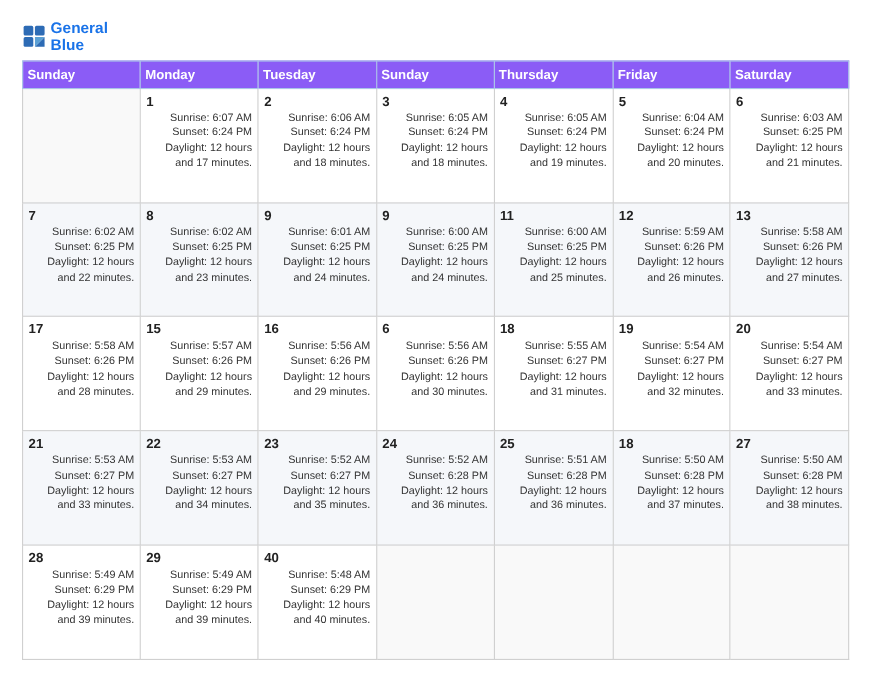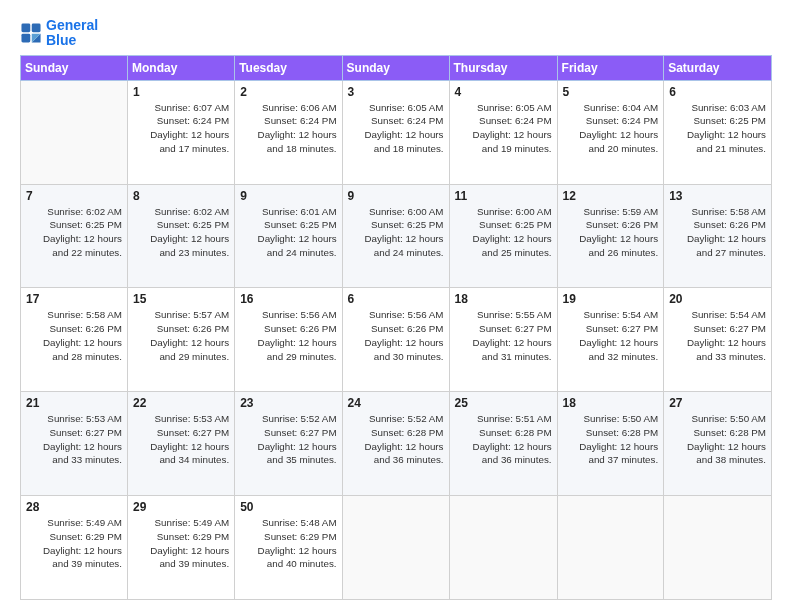--- a/index.html
+++ b/index.html
@@ -312,21 +312,21 @@
           Sunrise: 5:49 AM<br>Sunset: 6:29 PM<br>Daylight: 12 hours and 39 minutes.
         </div>
       </td>
           <td>
         <div class="cell-day">29</div>
         <div class="cell-info">
           Sunrise: 5:49 AM<br>Sunset: 6:29 PM<br>Daylight: 12 hours and 39 minutes.
         </div>
       </td>
           <td>
-        <div class="cell-day">50</div>
+        <div class="cell-day">40</div>
         <div class="cell-info">
           Sunrise: 5:48 AM<br>Sunset: 6:29 PM<br>Daylight: 12 hours and 40 minutes.
         </div>
       </td>
           <td class="empty"></td>
           <td class="empty"></td>
           <td class="empty"></td>
           <td class="empty"></td>
         </tr>
       </tbody>

